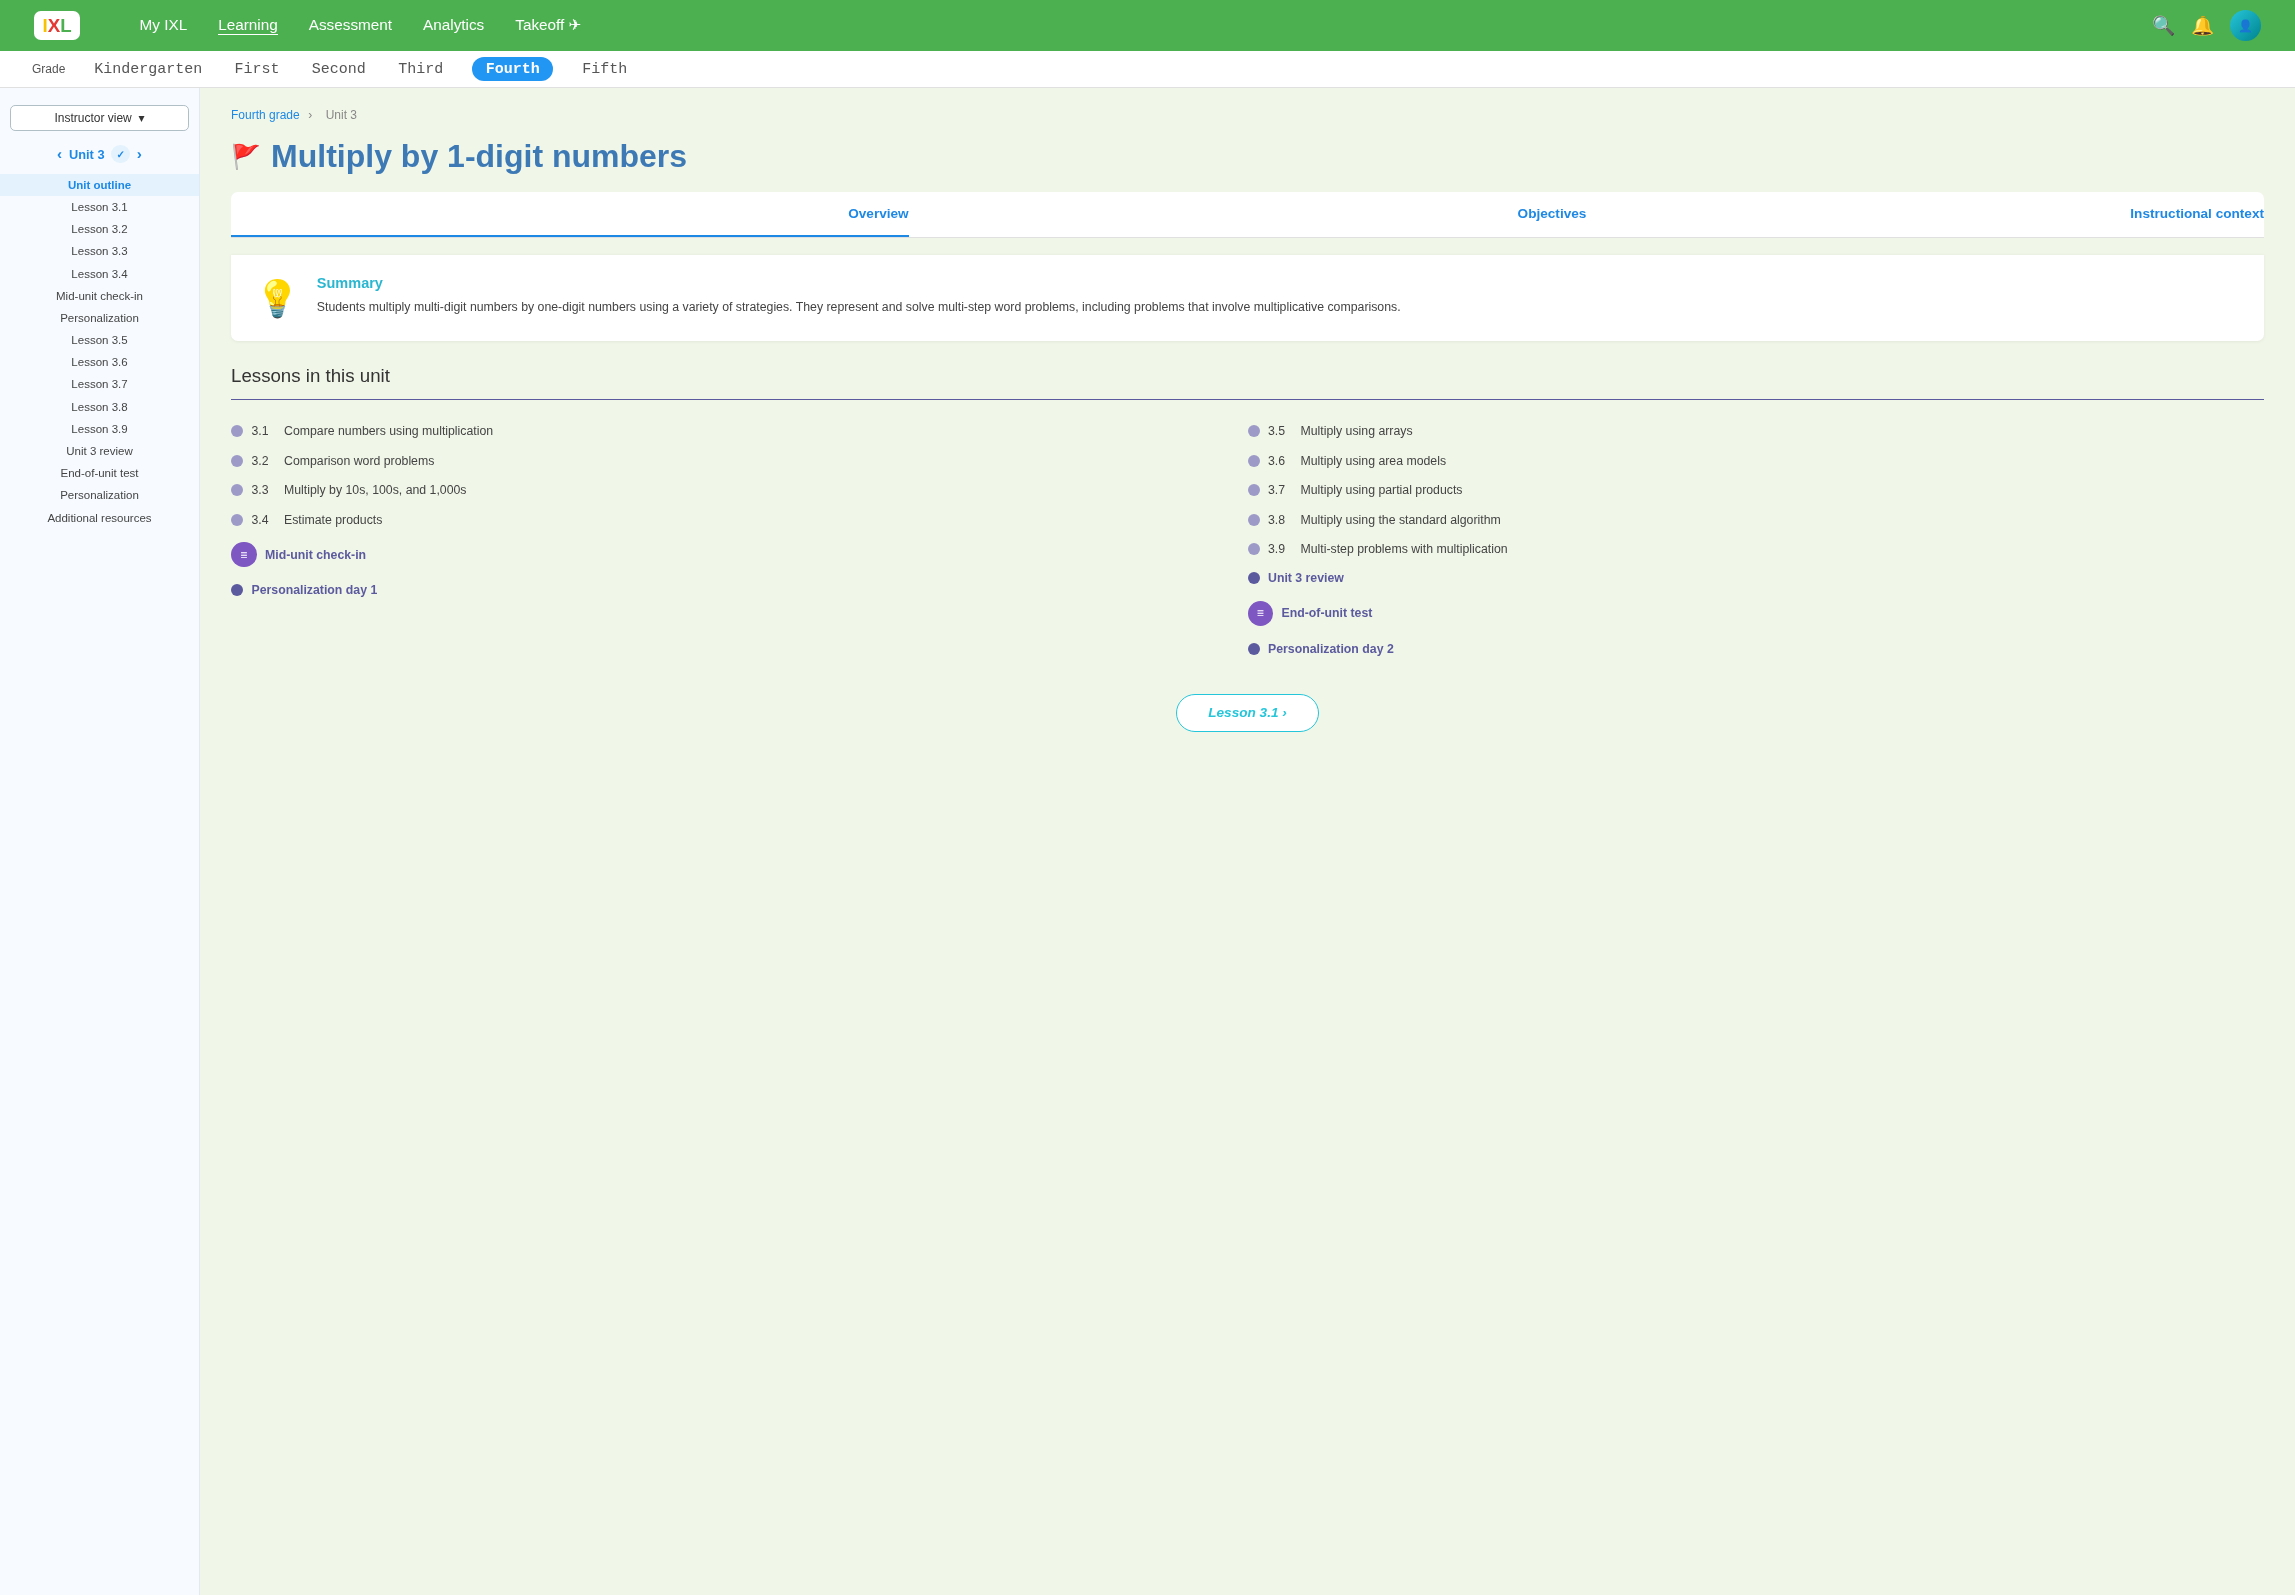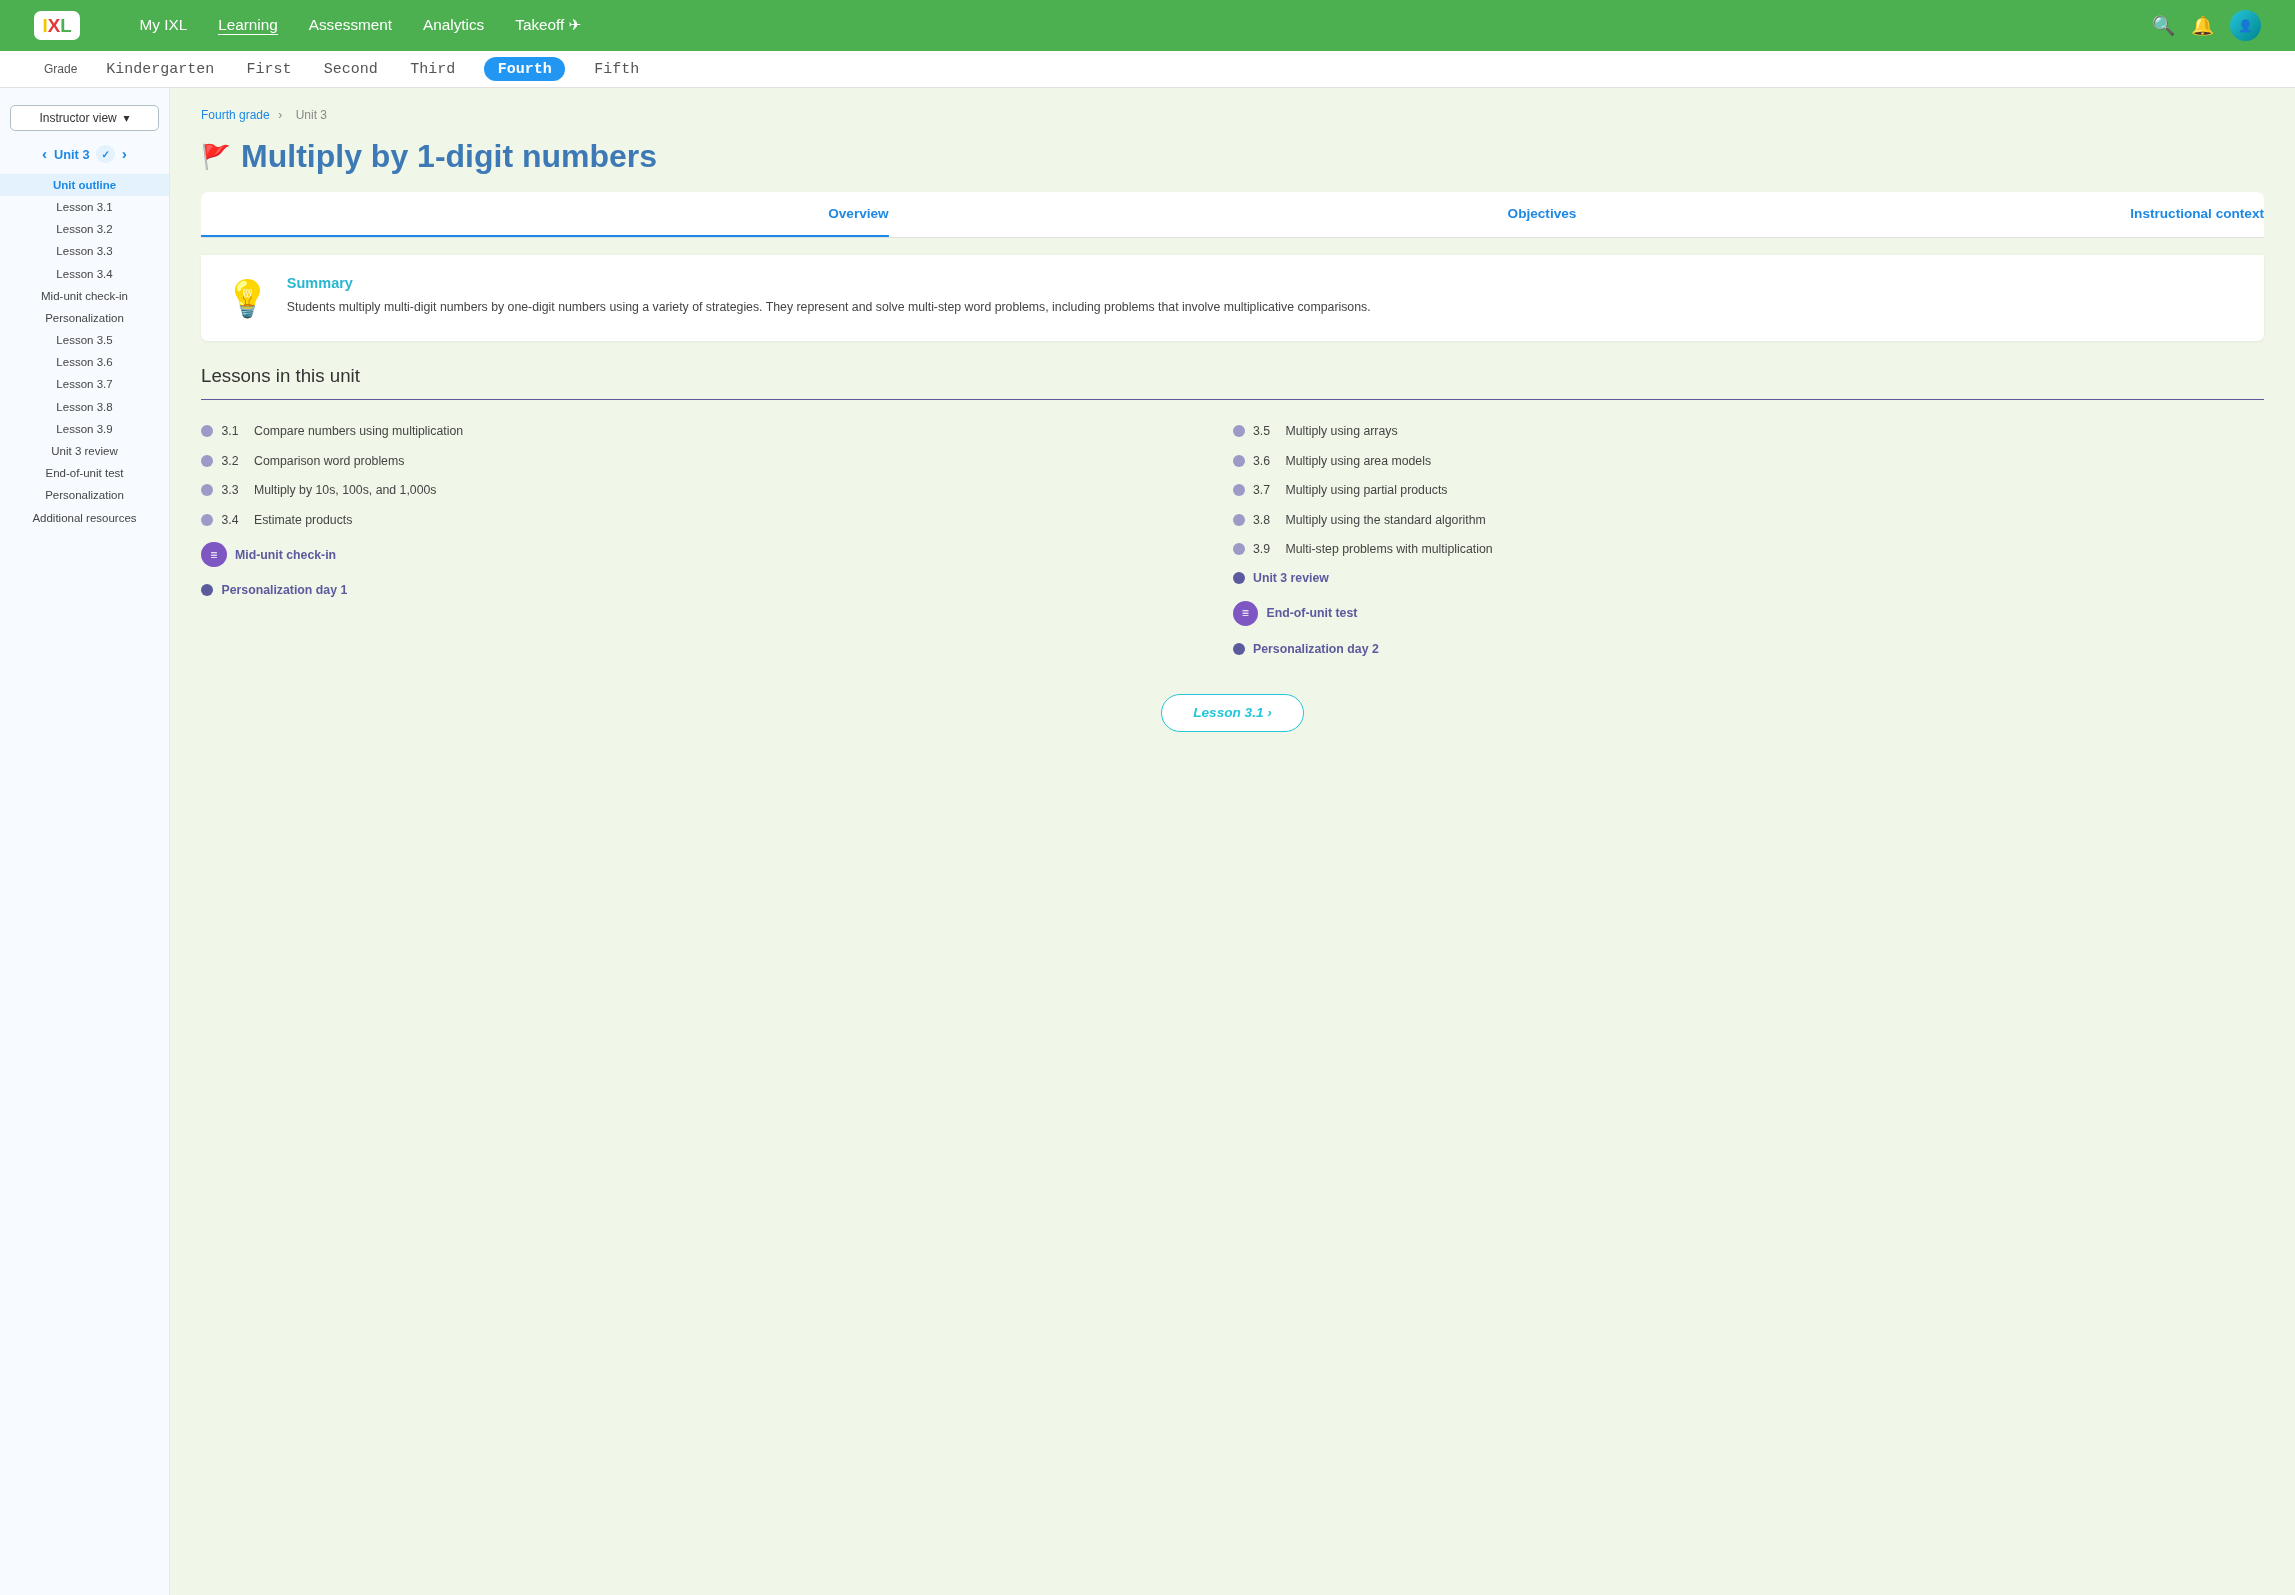--- a/index.html
+++ b/index.html
@@ -37,41 +37,41 @@
     .nav-link.active { border-bottom: 1.7px solid #fff; }
     .nav-right { margin-left: auto; display: flex; align-items: center; gap: 15.3px; }
     .nav-icon { color: #fff; font-size: 18.7px; cursor: pointer; }
     .avatar { width: 31px; height: 31px; border-radius: 50%; background: linear-gradient(135deg, #26c6da, #00838f); display: flex; align-items: center; justify-content: center; color: #fff; font-size: 12px; cursor: pointer; }
 
     
     .grade-bar {
       background: #fff;
       display: flex;
       align-items: center;
-      padding: 0 44px;
+      padding: 0 32px;
       height: 37px;
       border-bottom: 0.9px solid #e0e0e0;
       gap: 25.5px;
     }
     .grade-label { color: #555; font-size: 12px; }
     .grade-link { color: #555; font-size: 15px; text-decoration: none; cursor: pointer; padding: 0 3.4px; font-family: Liberation Mono, monospace; }
     .grade-link.active {
       background: #2196f3;
       color: #fff;
       border-radius: 13.6px;
       padding: 3.4px 13.6px;
       font-weight: 600;
     }
 
     
     .main-layout { display: flex; min-height: calc(100vh - 88px); }
 
     
     .sidebar {
-      width: 170px;
+      width: 200px;
       background: #f7fbff;
       border-right: 0.9px solid #e0eaf5;
       padding: 17px 0;
       flex-shrink: 0;
     }
     .instructor-view {
       display: flex;
       align-items: center;
       justify-content: center;
       gap: 6.8px;

